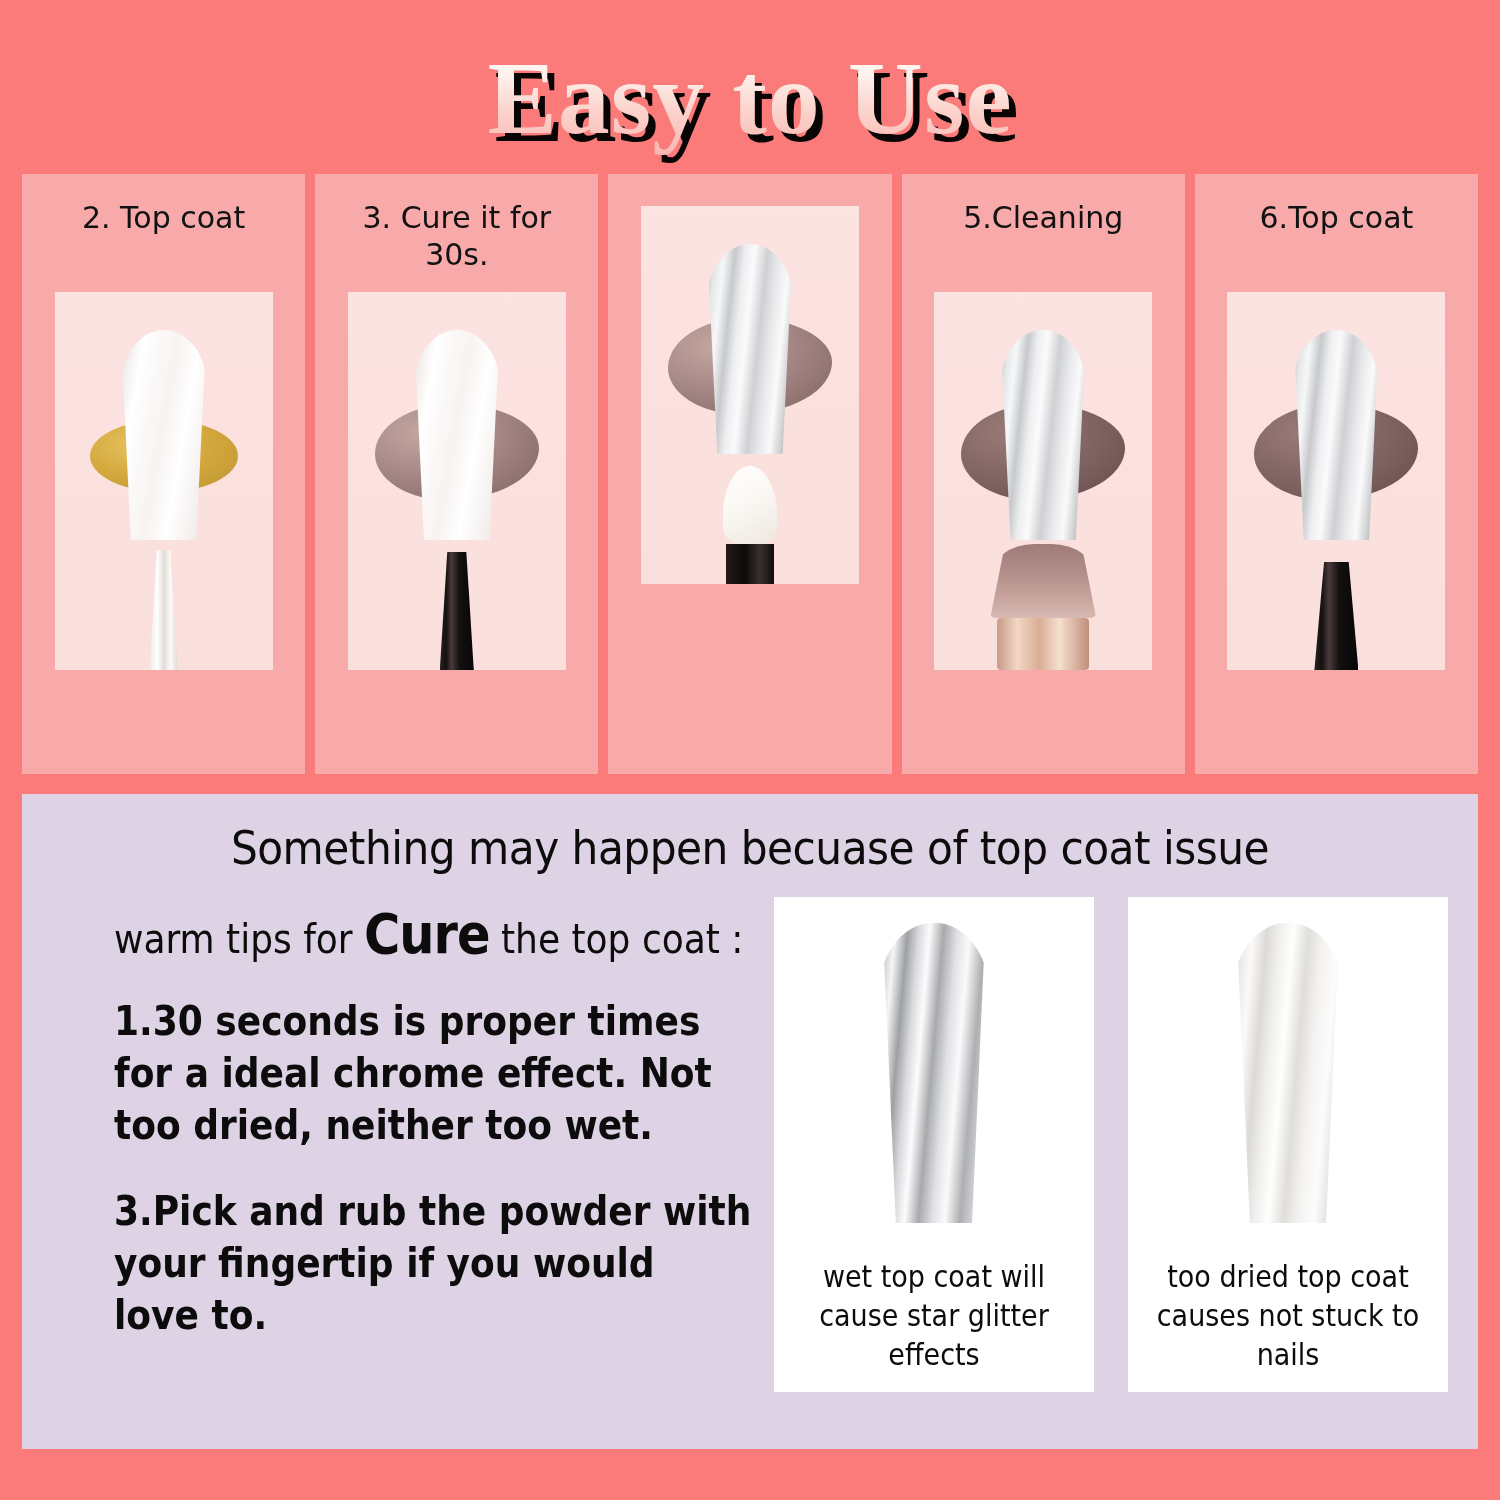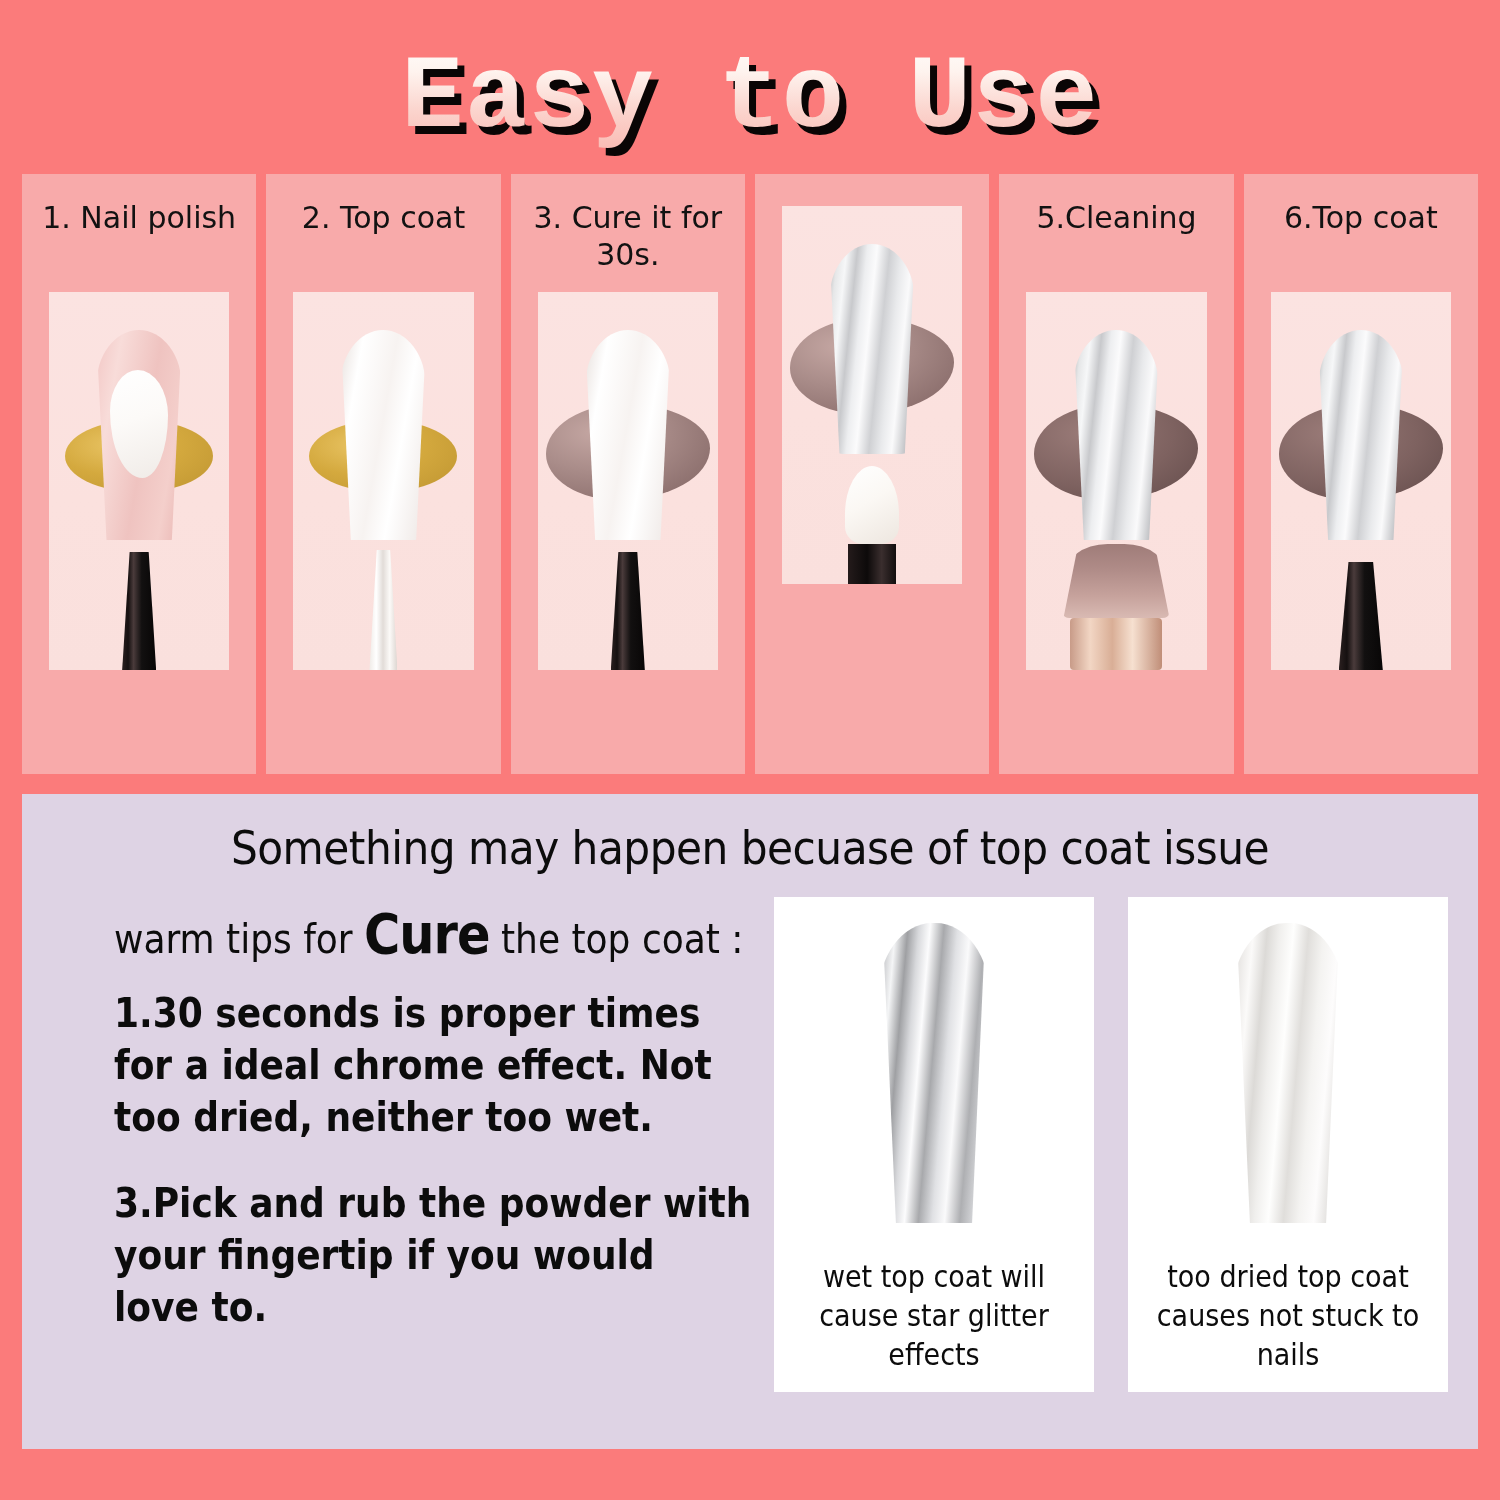--- a/index.html
+++ b/index.html
@@ -27,21 +27,21 @@
 
   
   .title-zone {
     height: 152px;
     display: flex;
     align-items: center;
     justify-content: center;
   }
 
   .title {
-    font-family: Liberation Mono, monospace;
+    font-family: Liberation Serif, serif;
     font-weight: 700;
     font-size: 104px;
     line-height: 1;
     letter-spacing: 1px;
     position: relative;
     display: inline-block;
   }
 
   .title .shadow {
     position: absolute;
@@ -258,21 +258,21 @@
     width: 700px;
     padding-left: 62px;
     padding-top: 8px;
     font-family: "DejaVu Sans Condensed", "DejaVu Sans", sans-serif;
     color: #0C0C0C;
   }
 
   .tips-intro {
     font-size: 40px;
     line-height: 1.28;
-    margin-bottom: 18px;
+    margin-bottom: 26px;
   }
   .tips-intro .cure {
     font-size: 55px;
     font-weight: 700;
     letter-spacing: -1px;
   }
 
   .tip-item {
     font-size: 40px;
     line-height: 1.3;
@@ -334,29 +334,20 @@
 
   <div class="title-zone">
     <div class="title">
       <span class="shadow">Easy to Use</span>
       <span class="face">Easy to Use</span>
     </div>
   </div>
 
   <div class="steps">
 
-    <div class="step-card">
-      <div class="step-label">1. Nail polish</div>
-      <div class="step-photo">
-        <div class="disc-gold"></div>
-        <div class="nail taper nail-pink"></div>
-        <div class="polish-blob"></div>
-        <div class="tool brush-black"></div>
-      </div>
-    </div>
 
     <div class="step-card">
       <div class="step-label">2. Top coat</div>
       <div class="step-photo">
         <div class="disc-gold"></div>
         <div class="nail taper nail-white"></div>
         <div class="tool brush-white"></div>
       </div>
     </div>
 

